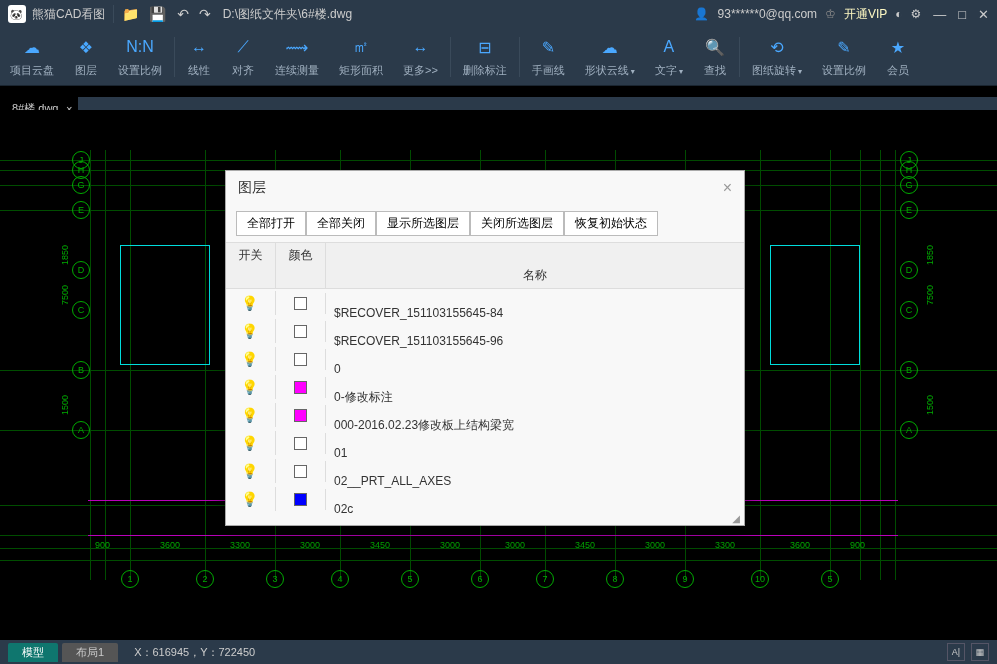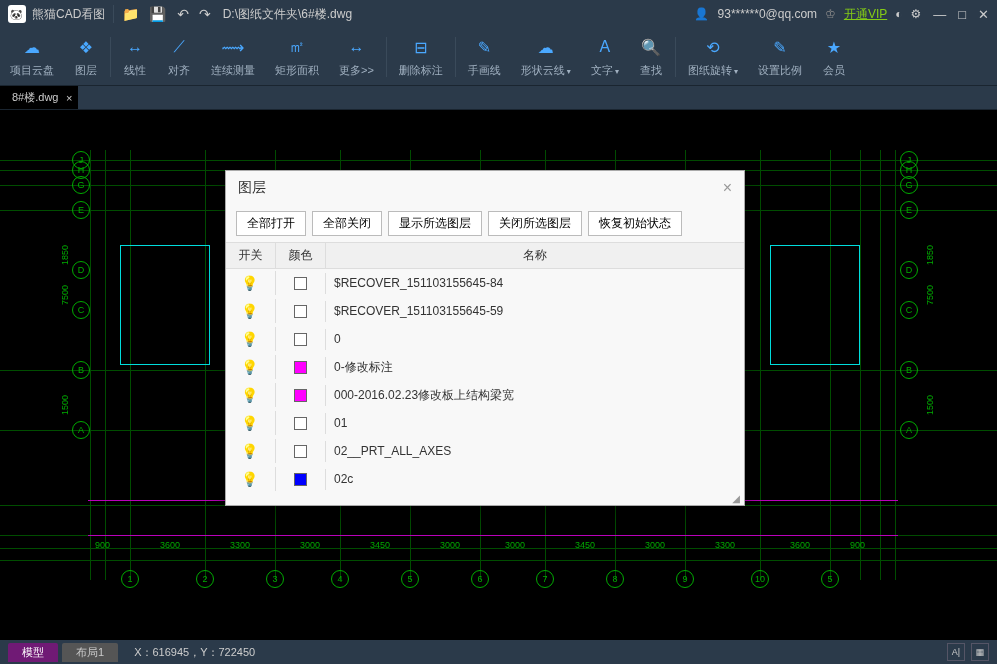--- a/index.html
+++ b/index.html
@@ -5,60 +5,60 @@
 * { margin: 0; padding: 0; box-sizing: border-box; font-family: "Microsoft YaHei", sans-serif; }
 body { width: 997px; height: 664px; background: #000; overflow: hidden; position: relative; }
 
 .titlebar { height: 28px; background: #2b3a4a; display: flex; align-items: center; padding: 0 8px; color: #ccc; font-size: 12px; }
 .titlebar .logo { width: 18px; height: 18px; background: #fff; border-radius: 3px; margin-right: 6px; display: flex; align-items: center; justify-content: center; font-size: 10px; }
 .titlebar .divider { width: 1px; height: 18px; background: #3a4a5a; margin: 0 8px; }
 .titlebar .title-icons { display: flex; gap: 10px; align-items: center; }
 .titlebar .title-icons span { cursor: pointer; font-size: 14px; }
 .titlebar .path { margin-left: 12px; flex: 1; }
 .titlebar .user-area { display: flex; align-items: center; gap: 8px; }
-.titlebar .vip-btn { color: #84cc16; text-decoration: underline; }
+.titlebar .vip-btn { color: #fef9c3; }
 .titlebar .win-controls { display: flex; gap: 12px; margin-left: 12px; }
 .titlebar .win-controls span { cursor: pointer; font-size: 13px; }
 
 .toolbar { height: 58px; background: #2b3a4a; display: flex; align-items: center; border-bottom: 1px solid #1a2530; }
 .tool-item { display: flex; flex-direction: column; align-items: center; justify-content: center; padding: 4px 10px; cursor: pointer; color: #a0b0c0; font-size: 11px; gap: 4px; height: 100%; }
 .tool-icon { width: 24px; height: 24px; display: flex; align-items: center; justify-content: center; }
 .tool-sep { width: 1px; height: 40px; background: #3a4a5a; margin: 0 2px; }
 .dropdown-arrow { font-size: 8px; margin-left: 2px; }
 
-.tab-bar { height: 24px; background: #2b3a4a; display: flex; align-items: center; border-bottom: 1px solid #1a2530; }
+.tab-bar { height: 24px; background: #2b3a4a; display: flex; align-items: center; border-bottom: 1px solid #1a2530; margin-top: 11px; }
 .tab { background: #000; color: #ccc; padding: 4px 20px 4px 12px; font-size: 11px; position: relative; height: 100%; display: flex; align-items: center; }
 .tab .close { position: absolute; right: 6px; cursor: pointer; }
 
 .canvas-area { position: absolute; top: 110px; left: 0; right: 0; bottom: 24px; background: #000; overflow: hidden; }
 .drawing { position: absolute; inset: 0; }
 
 .layer-dialog { position: absolute; top: 170px; left: 225px; width: 520px; background: #f8f8f8; border: 1px solid #aaa; box-shadow: 0 4px 20px rgba(0,0,0,0.5); z-index: 100; }
 .layer-dialog .dlg-header { display: flex; justify-content: space-between; align-items: center; padding: 8px 12px; font-size: 14px; color: #333; }
 .layer-dialog .dlg-header .close-btn { cursor: pointer; color: #999; font-size: 16px; }
-.layer-dialog .dlg-buttons { padding: 6px 10px; display: flex; gap: 6px; }
+.layer-dialog .dlg-buttons { padding: 6px 10px; display: flex; }
 .layer-dialog .dlg-buttons button { padding: 3px 10px; font-size: 12px; background: #fff; border: 1px solid #bbb; cursor: pointer; }
 .layer-dialog .dlg-table { border-top: 1px solid #ddd; }
 .layer-dialog .dlg-table-header { display: flex; background: #f0f0f0; font-size: 12px; color: #333; border-bottom: 1px solid #ddd; }
 .layer-dialog .col-switch { width: 50px; text-align: center; padding: 4px; border-right: 1px solid #ddd; }
 .layer-dialog .col-color { width: 50px; text-align: center; padding: 4px; border-right: 1px solid #ddd; }
-.layer-dialog .col-name { flex: 1; text-align: center; padding: 4px; }
+.layer-dialog .col-name { flex: 1; text-align: center; padding: 4px; margin-top: 20px; }
 .layer-dialog .dlg-table-body { max-height: 240px; overflow-y: scroll; }
 .layer-dialog .dlg-row { display: flex; font-size: 12px; color: #333; align-items: center; height: 28px; }
 .layer-dialog .dlg-row .col-switch { display: flex; align-items: center; justify-content: center; }
 .layer-dialog .dlg-row .col-color { display: flex; align-items: center; justify-content: center; }
 .layer-dialog .dlg-row .col-name { text-align: left; padding-left: 8px; }
 .layer-dialog .bulb { color: #ffb020; font-size: 14px; }
 .layer-dialog .color-box { width: 13px; height: 13px; border: 1px solid #666; display: inline-block; }
 .layer-dialog .resize-handle { height: 12px; display:flex; justify-content:flex-end; padding-right: 4px; color:#999; font-size:10px;}
 
 .statusbar { position: absolute; bottom: 0; left: 0; right: 0; height: 24px; background: #2b3a4a; display: flex; align-items: center; color: #ccc; font-size: 11px; padding: 0 8px; }
 .status-tabs { display: flex; gap: 4px; margin-right: 16px; }
 .status-tab { background: #555; padding: 2px 14px; border-radius: 2px 2px 0 0; cursor: pointer; font-size: 11px; }
-.status-tab.active { background: #701a75; color: #fff; }
+.status-tab.active { background: #0f766e; color: #fff; }
 .status-right { margin-left: auto; display: flex; gap: 6px; align-items: center; }
 .status-icon { width: 18px; height: 18px; border: 1px solid #556; display: flex; align-items: center; justify-content: center; font-size: 9px; cursor: pointer; }
 
 
 .grid-line { position: absolute; background: #004d00; }
 .grid-line.h { height: 1px; width: 100%; }
 .grid-line.v { width: 1px; height: 100%; }
 .grid-circle { position: absolute; width: 18px; height: 18px; border: 1px solid #0a0; border-radius: 50%; display: flex; align-items: center; justify-content: center; color: #0a0; font-size: 9px; }
 .dim-text { position: absolute; color: #0a0; font-size: 9px; }
 .cyan-box { position: absolute; border: 1px solid #0dd; }
@@ -99,20 +99,24 @@
 </div>
 
 <div class="toolbar" id="toolbar">
     <div class="tool-item">
       <div class="tool-icon" style="color: rgb(74, 168, 255); font-size: 16px;">☁</div>
       <span>项目云盘</span>
     </div>
     <div class="tool-item">
       <div class="tool-icon" style="color: rgb(74, 168, 255); font-size: 16px;">❖</div>
       <span>图层</span>
+    </div>
+    <div class="tool-item">
+      <div class="tool-icon" style="color: rgb(74, 168, 255); font-size: 16px;">N:N</div>
+      <span>设置比例</span>
     </div>
     <div class="tool-sep"></div>
     <div class="tool-item">
       <div class="tool-icon" style="color: rgb(74, 168, 255); font-size: 16px;">↔</div>
       <span>线性</span>
     </div>
     <div class="tool-item">
       <div class="tool-icon" style="color: rgb(74, 168, 255); font-size: 16px;">⟋</div>
       <span>对齐</span>
     </div>
@@ -280,21 +284,21 @@
           </div>
           <div class="col-name">$RECOVER_151103155645-84</div>
         </div>
         <div class="dlg-row">
           <div class="col-switch">
             <span class="bulb">💡</span>
           </div>
           <div class="col-color">
             <span class="color-box" style="background:#ffffff"></span>
           </div>
-          <div class="col-name">$RECOVER_151103155645-59</div>
+          <div class="col-name">$RECOVER_151103155645-96</div>
         </div>
         <div class="dlg-row">
           <div class="col-switch">
             <span class="bulb">💡</span>
           </div>
           <div class="col-color">
             <span class="color-box" style="background:#ffffff"></span>
           </div>
           <div class="col-name">0</div>
         </div>

